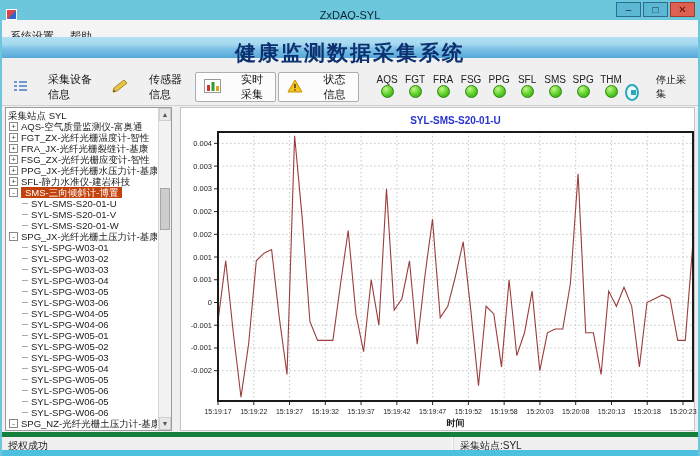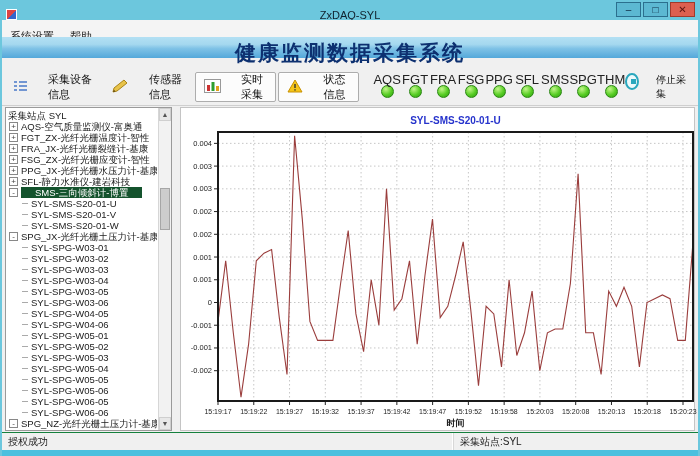--- a/index.html
+++ b/index.html
@@ -17,44 +17,44 @@
   .menu-item{padding:1px 8px;}
   
   .banner{position:absolute;top:37px;left:0;right:0;height:21px;background:linear-gradient(180deg,#b3e0f3 0%,#a5d8ef 35%,#7fc2e6 55%,#54a8da 100%);text-align:center;}
   .banner-title{font-size:21px;font-weight:bold;color:#0d3070;line-height:31px;letter-spacing:2px;}
   
   .toolbar{position:absolute;top:68px;left:0;right:0;height:38px;background:#f0f0f0;border-bottom:1px solid #cfcfcf;display:flex;align-items:center;}
   .tbtn{display:flex;align-items:center;gap:20px;height:30px;padding:0 8px;margin-left:2px;font-size:11px;color:#111;background:transparent;border:1px solid transparent;}
   .tbtn.raised{background:#fcfcfc;border:1px solid #adadad;border-radius:2px;box-shadow:0 1px 0 #fff inset;}
   .leds{display:flex;margin-left:14px;}
   .led{width:28px;text-align:center;}
-  .led-label{font-size:13px;color:#222;line-height:9px;}
+  .led-label{font-size:10px;color:#222;line-height:9px;}
   .led-dot{width:13px;height:13px;border-radius:50%;margin:1px auto 0;background:radial-gradient(circle at 35% 28%,#c2f58a,#57cd24 55%,#2e9a12);border:1px solid #2a8812;}
-  .stopbtn{margin-left:auto;margin-right:12px;display:flex;align-items:flex-start;gap:17px;font-size:10px;color:#111;}
+  .stopbtn{margin-left:auto;margin-right:12px;display:flex;align-items:flex-end;gap:17px;font-size:10px;color:#111;}
   .stop-icon{width:17px;height:17px;border:2px solid #2aa7bd;border-radius:50%;position:relative;background:#eef9fb;}
   .stop-icon::after{content:"";position:absolute;left:4px;top:4px;width:5px;height:5px;background:#2aa7bd;}
   
   .tree-panel{position:absolute;left:3px;top:107px;width:167px;bottom:25px;background:#fff;border:1px solid #9a9a9a;overflow:hidden;font-size:9.5px;color:#1a1a1a;}
   .tree-inner{position:absolute;left:2px;top:2px;right:14px;bottom:0;overflow:hidden;white-space:nowrap;}
   .trow{height:11px;line-height:11px;display:flex;align-items:center;}
   .toggle{flex:none;width:9px;height:9px;border:1px solid #888;background:#fff;font-size:8px;line-height:7px;text-align:center;margin:0 3px 0 1px;color:#444;}
   .stem{flex:none;width:6px;height:0;border-top:1px solid #aaa;margin:0 3px 0 14px;}
   .tlabel{overflow:hidden;}
-  .trow .sel{background:#14532d;color:#fff;padding:0 14px;}
+  .trow .sel{background:#c2410c;color:#fff;padding:0 4px;}
   .tree-scroll{position:absolute;right:0;top:0;bottom:0;width:13px;background:#f2f2f2;border-left:1px solid #d6d6d6;}
   .scroll-arrow{position:absolute;left:0;width:12px;height:13px;background:#e8e8e8;border:1px solid #cfcfcf;font-size:7px;line-height:12px;text-align:center;color:#555;}
   .scroll-arrow.up{top:0;}
   .scroll-arrow.down{bottom:0;}
   .scroll-thumb{position:absolute;left:1px;top:80px;width:10px;height:42px;background:#cdcdcd;border:1px solid #a6a6a6;}
   
   .chart-panel{position:absolute;left:178px;top:107px;right:3px;bottom:25px;background:#fff;border:1px solid #c4c4c4;}
   .chart-title{position:absolute;top:7px;left:37px;width:475px;text-align:center;color:#2633cc;font-weight:bold;font-size:10px;}
   .chart-svg{position:absolute;left:0;top:0;}
   
-  .statusbar{position:absolute;left:0;right:0;bottom:6px;height:18px;background:#f0f0f0;border-top:1px solid #15803d;display:flex;font-size:10px;color:#222;}
+  .statusbar{position:absolute;left:0;right:0;bottom:6px;height:18px;background:#f0f0f0;border-top:5px solid #15803d;display:flex;font-size:10px;color:#222;}
   .sb-left{flex:none;width:452px;padding:2px 6px;border-right:1px solid #d8d8d8;box-shadow:-1px 0 0 #fff inset;}
   .sb-station{flex:1;padding:2px 6px;}
   .bottom-strip{position:absolute;left:0;right:0;bottom:0;height:6px;background:#4cc0de;}
 </style>
 </head>
 <body>
 
 <div class="window">
 
   <div class="titlebar">

